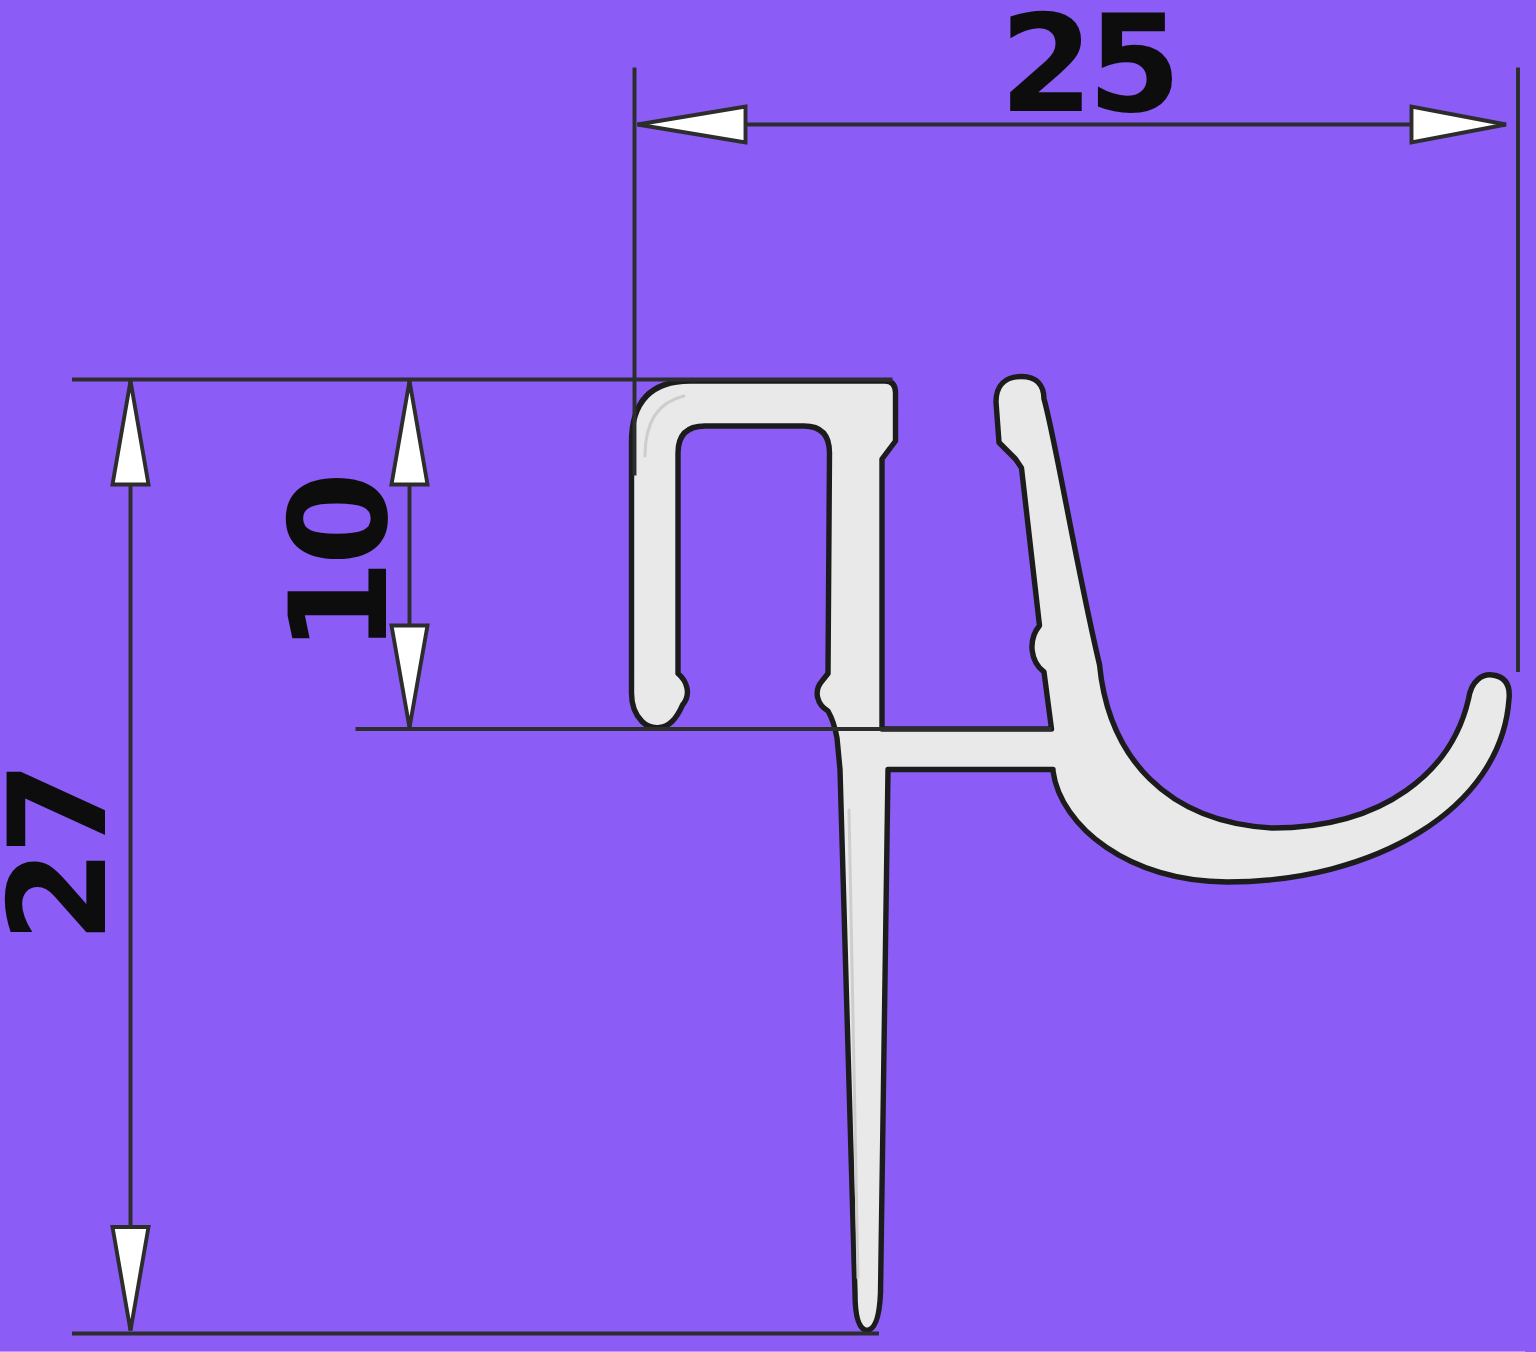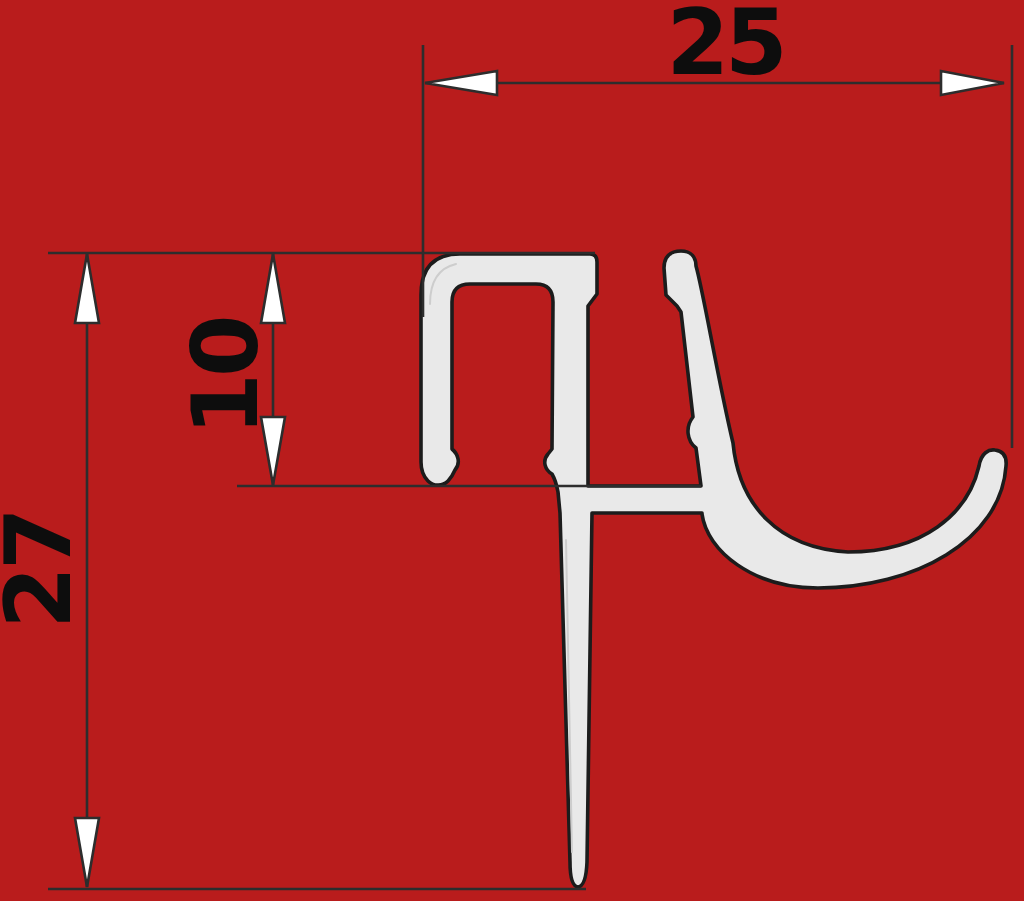--- a/index.html
+++ b/index.html
@@ -1,21 +1,21 @@
 <!DOCTYPE html>
 <html><head>
 <meta charset="utf-8">
 <style>
   html, body { margin: 0; padding: 0; }
   body { background: #ffffff; }
   .canvas-wrap {
     position: relative;
     width: 1024px;
     height: 901px;
-    background: #b91c1c;
+    background: #8b5cf6;
     overflow: hidden;
     text-align: right;
   }
   svg { display: block; }
   .dim-text {
     font-family: "DejaVu Sans", "Liberation Sans", sans-serif;
     font-weight: 700;
     font-size: 90px;
     letter-spacing: -4px;
   }

